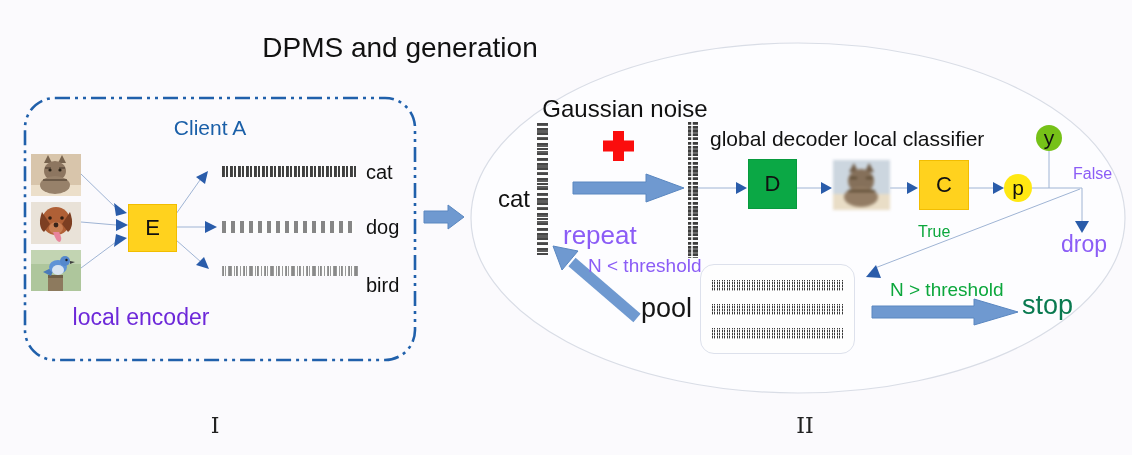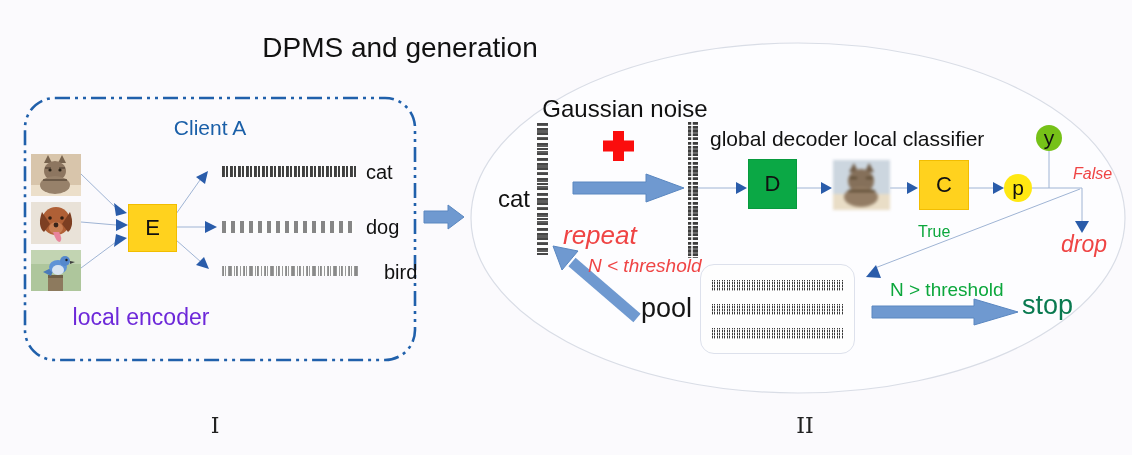--- a/index.html
+++ b/index.html
@@ -9,21 +9,21 @@
   }
   #wires{position:absolute;left:0;top:0;width:1132px;height:455px;}
   .txt{position:absolute;white-space:nowrap;line-height:1.1;}
   .center{text-align:center;}
   .title{font-size:28px;color:#111;}
   .clientA{font-size:21px;color:#1a5fa8;}
   .lbl20{font-size:20px;color:#111;}
   .cap{font-size:23px;color:#6d28d9;}
   .noise{font-size:24px;color:#111;}
   .header{font-size:21px;color:#111;}
-  .red{color:#ef4444;font-style:italic;}
+  .red{color:#8b5cf6;}
   .green{color:#0ca73c;}
   .stopc{color:#0a7a50;}
   .numeral{font-family:"DejaVu Serif",serif;font-size:22px;color:#222;}
   .box{
     position:absolute;display:flex;align-items:center;justify-content:center;
     font-size:22px;color:#111;
   }
   .ebox{background:#ffd21e;border:1px solid #f2bd00;}
   .dbox{background:#0ba845;border:1px solid #089a3e;}
   .cbox{background:#ffd21e;border:1px solid #f2bd00;}
@@ -177,21 +177,21 @@
     <polygon points="39,11 44,12 39,14" fill="#3c3c3c"></polygon>
   </svg>
 
   <div class="box ebox" style="left:128px;top:204px;width:47px;height:46px;">E</div>
 
   <div class="hbar cat" style="left:222px;top:166px;width:134px;height:11px;"></div>
   <div class="hbar dog" style="left:222px;top:221px;width:133px;height:12px;"></div>
   <div class="hbar bird" style="left:222px;top:266px;width:136px;height:10px;"></div>
   <div class="txt lbl20" style="left:366px;top:161px;">cat</div>
   <div class="txt lbl20" style="left:366px;top:216px;">dog</div>
-  <div class="txt lbl20" style="left:366px;top:261px;margin-left:18px;">bird</div>
+  <div class="txt lbl20" style="left:366px;top:274px;">bird</div>
 
   <div class="txt cap center" style="left:66px;top:305px;width:150px;">local encoder</div>
 
   <div class="txt noise center" style="left:536px;top:96px;width:178px;">Gaussian noise</div>
 
   <div class="txt noise" style="left:498px;top:186px;">cat</div>
   <div class="vbar clean" style="left:537px;top:123px;width:11px;height:132px;"></div>
   <div class="vbar noisy" style="left:688px;top:122px;width:10px;height:136px;"></div>
 
   <div class="txt header" style="left:710px;top:127px;">global decoder local classifier</div>

